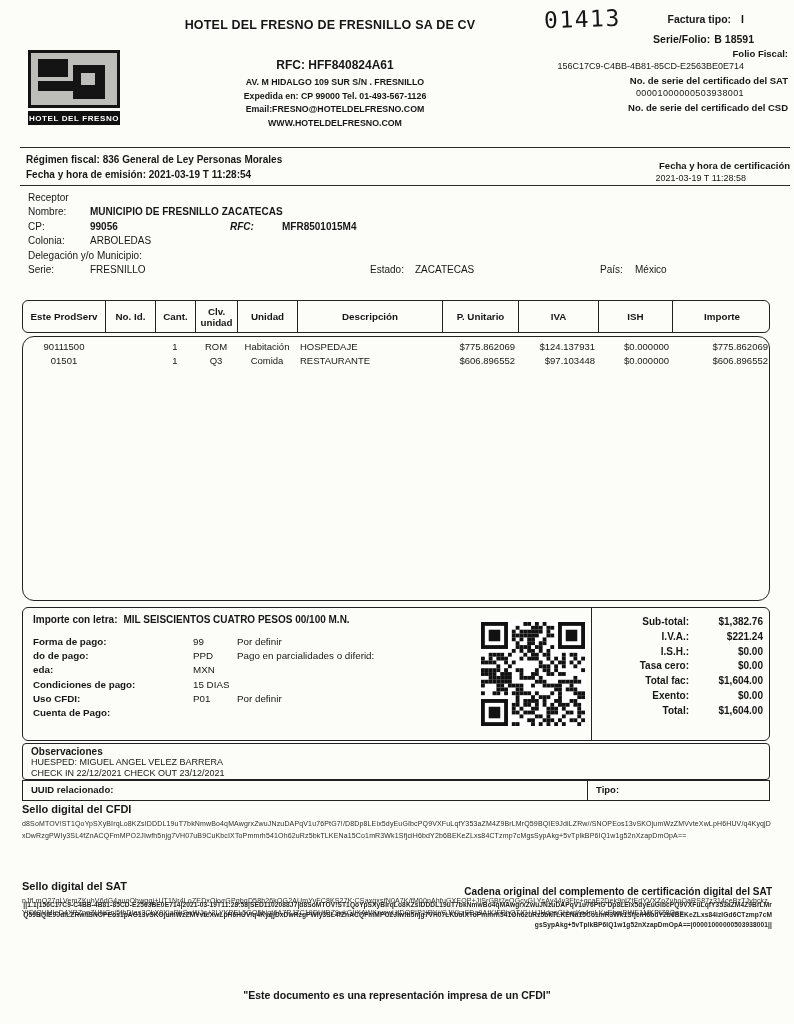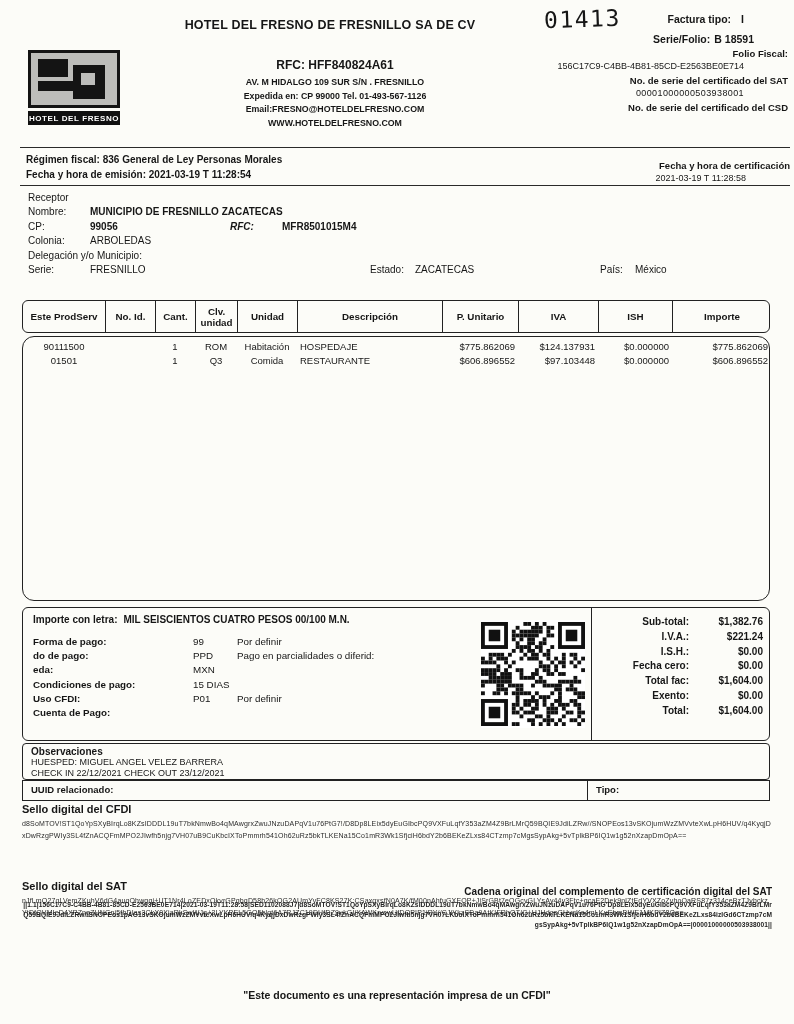--- a/index.html
+++ b/index.html
@@ -555,21 +555,21 @@
         </div>
       <div class="trow">
           <span class="tl">I.V.A.:</span>
           <span class="tv">$221.24</span>
         </div>
       <div class="trow">
           <span class="tl">I.S.H.:</span>
           <span class="tv">$0.00</span>
         </div>
       <div class="trow">
-          <span class="tl">Fecha cero:</span>
+          <span class="tl">Tasa cero:</span>
           <span class="tv">$0.00</span>
         </div>
       <div class="trow">
           <span class="tl">Total fac:</span>
           <span class="tv">$1,604.00</span>
         </div>
       <div class="trow">
           <span class="tl">Exento:</span>
           <span class="tv">$0.00</span>
         </div>

